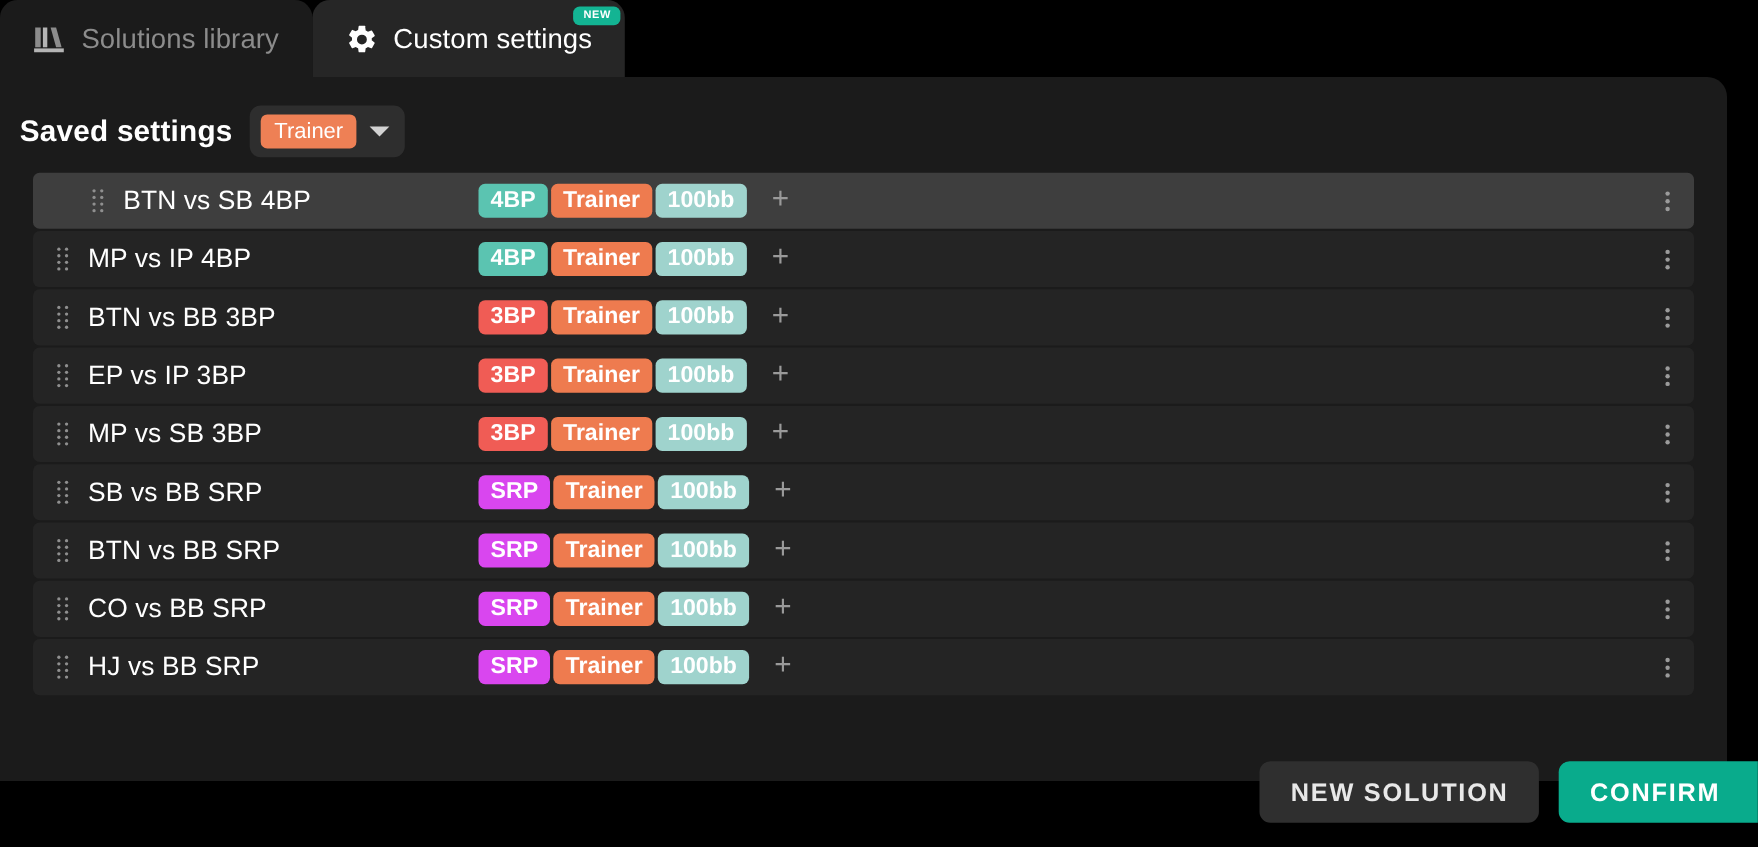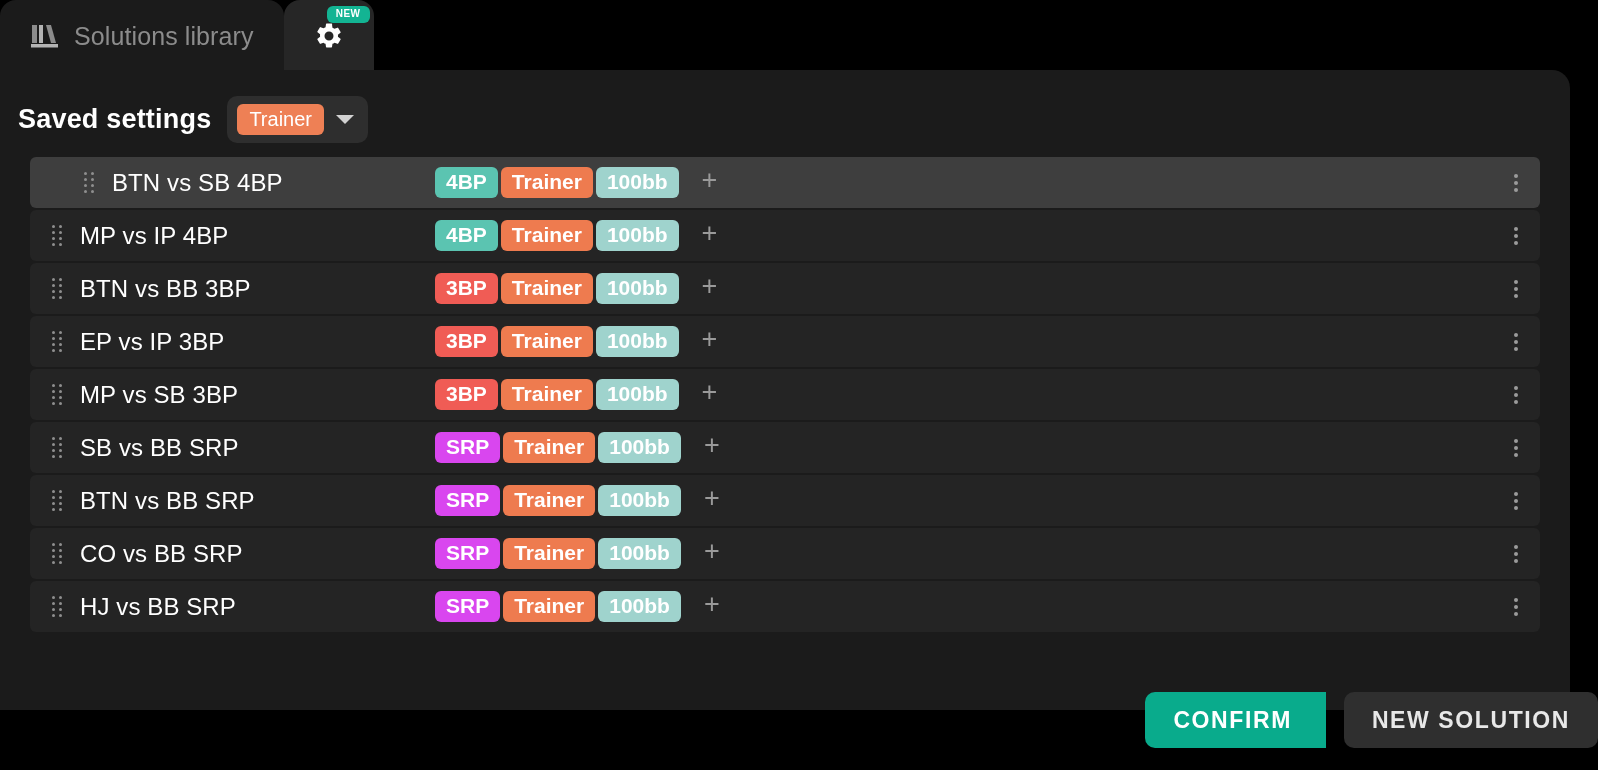--- a/index.html
+++ b/index.html
@@ -265,20 +265,21 @@
     </span>
     <span class="tab-label">Solutions library</span>
   </div>
 
   <div class="tab tab-active">
     <span class="icon">
       <svg class="icon-gear" viewBox="0 0 24 24" xmlns="http://www.w3.org/2000/svg">
         <path fill="#ffffff" d="M19.14 12.94c.04-.31.06-.63.06-.94s-.02-.63-.06-.94l2.03-1.58a.48.48 0 0 0 .12-.61l-1.92-3.32a.48.48 0 0 0-.58-.22l-2.39.96a7.02 7.02 0 0 0-1.63-.94l-.36-2.54A.48.48 0 0 0 13.93 2h-3.86a.48.48 0 0 0-.47.41l-.36 2.54c-.59.24-1.13.56-1.63.94l-2.39-.96a.48.48 0 0 0-.58.22L2.72 8.47a.48.48 0 0 0 .12.61l2.03 1.58c-.04.31-.06.63-.06.94s.02.63.06.94l-2.03 1.58a.48.48 0 0 0-.12.61l1.92 3.32c.12.22.38.3.58.22l2.39-.96c.5.38 1.04.7 1.63.94l.36 2.54c.04.24.24.41.47.41h3.86c.24 0 .44-.17.47-.41l.36-2.54c.59-.24 1.13-.56 1.63-.94l2.39.96c.22.08.46 0 .58-.22l1.92-3.32a.48.48 0 0 0-.12-.61l-2.03-1.58ZM12 15.6A3.6 3.6 0 1 1 12 8.4a3.6 3.6 0 0 1 0 7.2Z"></path>
       </svg>
     </span>
+    <span class="tab-label">Custom settings</span>
     <span class="new-badge">NEW</span>
   </div>
 
 </div>
 
 <div class="panel">
 
   <div class="panel-header">
     <span class="panel-title">Saved settings</span>
 
@@ -522,15 +523,15 @@
           <i></i>
           <i></i>
           <i></i>
         </div>
       </div>
     </div>
 
 </div>
 
 <div class="footer">
+  <button class="btn btn-secondary">NEW SOLUTION</button>
   <button class="btn btn-primary">CONFIRM</button>
-  <button class="btn btn-secondary">NEW SOLUTION</button>
 </div>
 
 </body></html>

